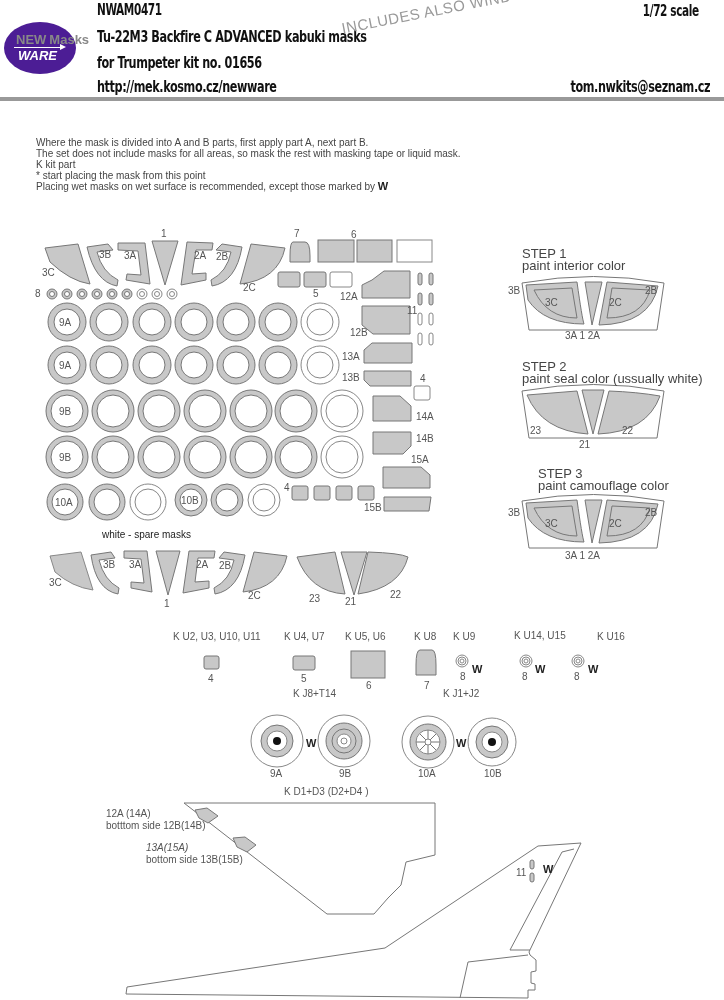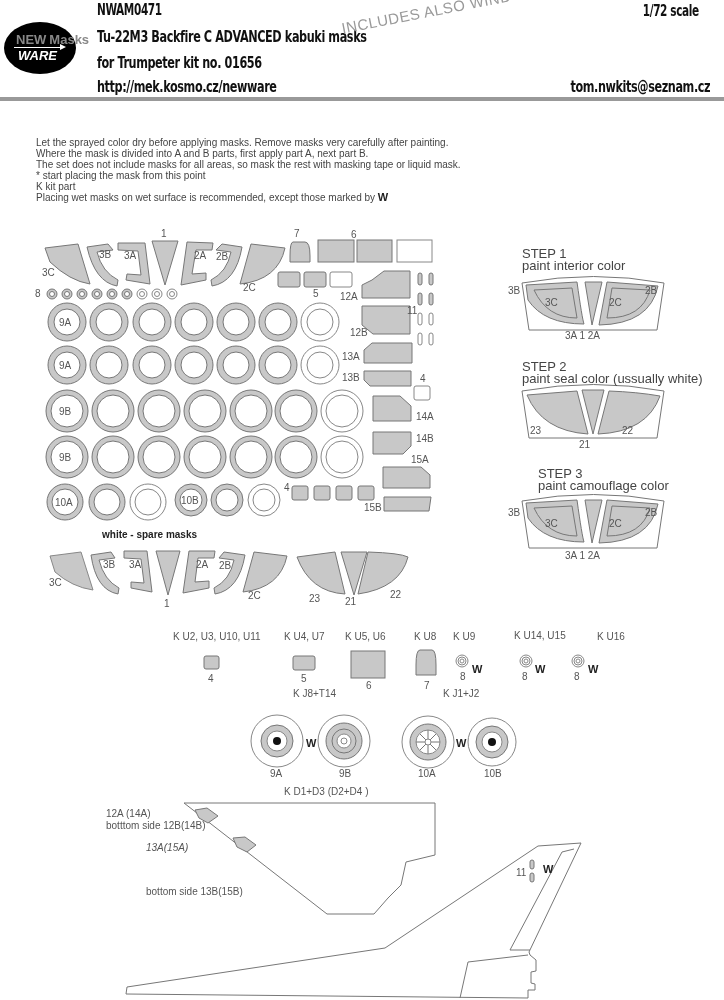--- a/index.html
+++ b/index.html
@@ -1,60 +1,59 @@
 <!DOCTYPE html>
 <html><head>
 <meta charset="utf-8">
 <style>
   html,body{margin:0;padding:0;background:#fff;}
   body{width:724px;height:1000px;position:relative;overflow:hidden;font-family:"Liberation Sans",sans-serif;color:#444;}
   .abs{position:absolute;}
   .hdr{font-family:"DejaVu Sans Condensed","DejaVu Sans",sans-serif;font-weight:bold;color:#111;letter-spacing:-0.5px;transform:scaleX(0.78);transform-origin:left top;white-space:nowrap;}
   .hdr-r{transform-origin:right top;}
-  .logo{left:4px;top:22px;width:72px;height:52px;border-radius:50%;background:#000000;}
+  .logo{left:4px;top:22px;width:72px;height:52px;border-radius:50%;background:#4c1d95;}
   .logo .l1{position:absolute;left:9px;top:10px;font:italic bold 13px "Liberation Sans",sans-serif;color:#fff;}
   .logo .l1 span{color:#888;font-style:normal;font-weight:bold;margin-left:3px;}
   .logo .l2{position:absolute;left:14px;top:26px;font:italic bold 13px "Liberation Sans",sans-serif;color:#fff;}
   .logo .arrow{position:absolute;left:10px;top:25px;width:50px;height:1px;background:#fff;}
   .logo .arrow:after{content:"";position:absolute;right:-2px;top:-3px;border-left:6px solid #fff;border-top:3px solid transparent;border-bottom:3px solid transparent;}
   .rule{left:0;top:97px;width:724px;height:4px;background:#999;}
   .stamp{left:340px;top:20px;font:15px "Liberation Sans",sans-serif;color:#999;transform:rotate(-11deg);transform-origin:left top;white-space:nowrap;letter-spacing:0.5px;}
   .notes{left:36px;top:137px;font-size:10px;line-height:11px;color:#444;}
   .notes div{white-space:nowrap;}
   .notes .ttl{font-weight:bold;color:#222;}
   .w{font-weight:bold;color:#222;font-size:11px;}
   svg text{font-family:"Liberation Sans",sans-serif;fill:#555;}
   .lbl{font-size:10px;}
   .step{font-size:13px;color:#444;line-height:12px;}
-  .spare{left:102px;top:529px;font-size:10px;font-weight:bold;color:#222;}
+  .spare{left:102px;top:529px;font-size:10px;font-weight:normal;color:#222;}
   .kl{font-size:10px;color:#555;white-space:nowrap;text-align:center;}
 </style>
 </head>
 <body>
 
 <div class="abs logo">
   <div class="l1"><span>NEW</span><span>Masks</span></div>
   <div class="arrow"></div>
   <div class="l2">WARE</div>
 </div>
 <div class="abs hdr" style="left:97px;top:1px;font-size:15px;">NWAM0471</div>
 <div class="abs hdr" style="left:97px;top:27px;font-size:16px;">Tu-22M3 Backfire C ADVANCED  kabuki masks</div>
 <div class="abs hdr" style="left:97px;top:53px;font-size:16px;">for Trumpeter kit no. 01656</div>
 <div class="abs hdr" style="left:97px;top:77px;font-size:16px;">http://mek.kosmo.cz/newware</div>
 <div class="abs hdr hdr-r" style="right:25px;top:2px;font-size:15px;">1/72 scale</div>
 <div class="abs hdr hdr-r" style="right:14px;top:77px;font-size:16px;">tom.nwkits@seznam.cz</div>
 <div class="abs stamp">INCLUDES ALSO WINDOWS SEAL MASKS</div>
 <div class="abs rule"></div>
 
 <div class="abs notes">
-  <div>Let the sprayed color dry before applying masks. Remove masks very carefully after painting.</div>
   <div>Where the mask is divided into A and B parts, first apply part A, next part B.</div>
   <div>The set does not include masks for all areas, so mask the rest with masking tape or liquid mask.</div>
+  <div>K kit part</div>
   <div>*  start placing the mask from this point</div>
-  <div>K kit part</div>
   <div><span>Placing wet masks on wet surface is recommended, except those marked by</span> <span class="w">W</span></div>
 </div>
 
 <svg class="abs" style="left:0;top:0" width="724" height="1000">
   <defs>
     <style>
       .m{fill:#c8c8c8;stroke:#777;stroke-width:1;}
       .mw{fill:#fff;stroke:#888;stroke-width:1;}
       .ln{fill:none;stroke:#777;stroke-width:1;}
     </style>
@@ -399,15 +398,15 @@
 <div class="abs w" style="left:306px;top:737px;">W</div>
 <div class="abs kl" style="left:443px;top:688px;">K J1+J2</div>
 <div class="abs kl" style="left:418px;top:768px;">10A</div>
 <div class="abs kl" style="left:484px;top:768px;">10B</div>
 <div class="abs w" style="left:456px;top:737px;">W</div>
 
 <div class="abs kl" style="left:284px;top:786px;">K D1+D3 (D2+D4 )</div>
 <div class="abs kl" style="left:106px;top:808px;">12A (14A)</div>
 <div class="abs kl" style="left:106px;top:820px;">botttom side 12B(14B)</div>
 <div class="abs kl" style="left:146px;top:842px;font-style:italic;">13A(15A)</div>
-<div class="abs kl" style="left:146px;top:886px;">bottom side 13B(15B)</div>
+<div class="abs kl" style="left:146px;top:854px;">bottom side 13B(15B)</div>
 <div class="abs kl" style="left:516px;top:867px;">11</div>
 <div class="abs w" style="left:543px;top:863px;">W</div>
 
 </body></html>

